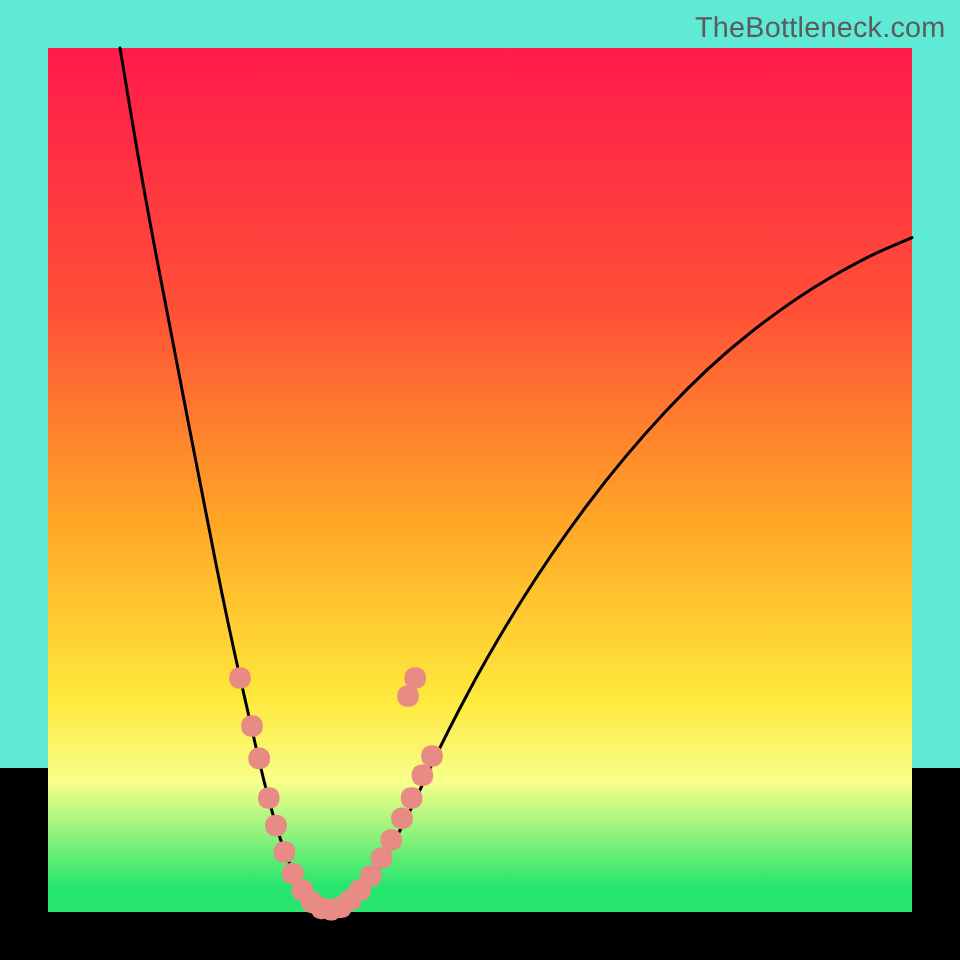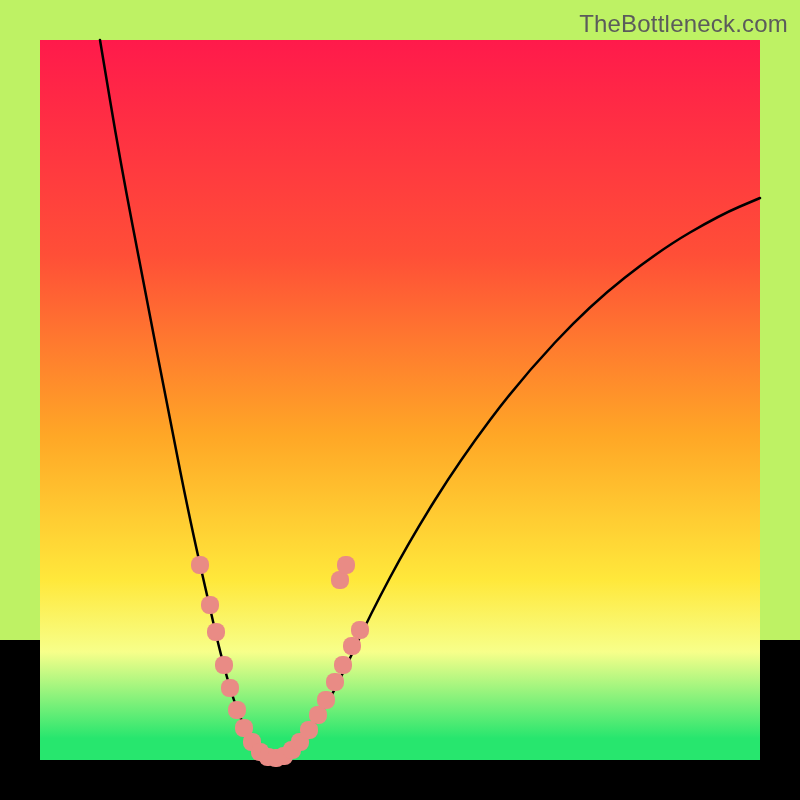--- a/index.html
+++ b/index.html
@@ -8,21 +8,21 @@
     width: 800px;
     height: 800px;
     overflow: hidden;
     background: #000;
     font-family: Arial, Helvetica, sans-serif;
   }
   .stage {
     position: relative;
     width: 800px;
     height: 640px;
-    background: #bef264;
+    background: #5eead4;
   }
   .plot {
     position: absolute;
     left: 40px;
     top: 40px;
     width: 720px;
     height: 720px;
     
     background: linear-gradient(
       to bottom,

